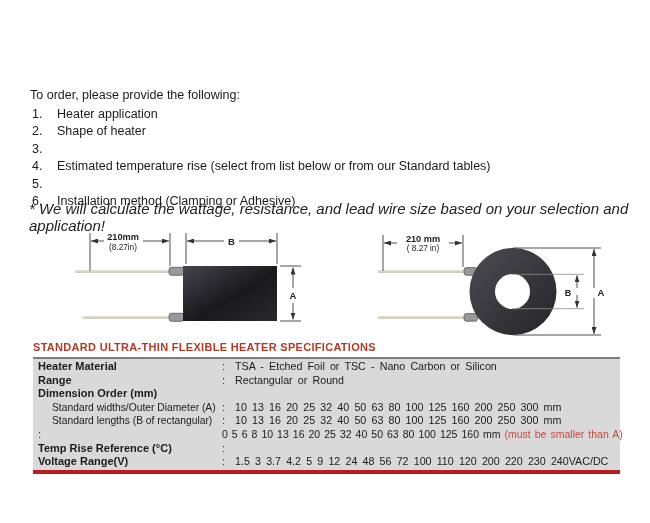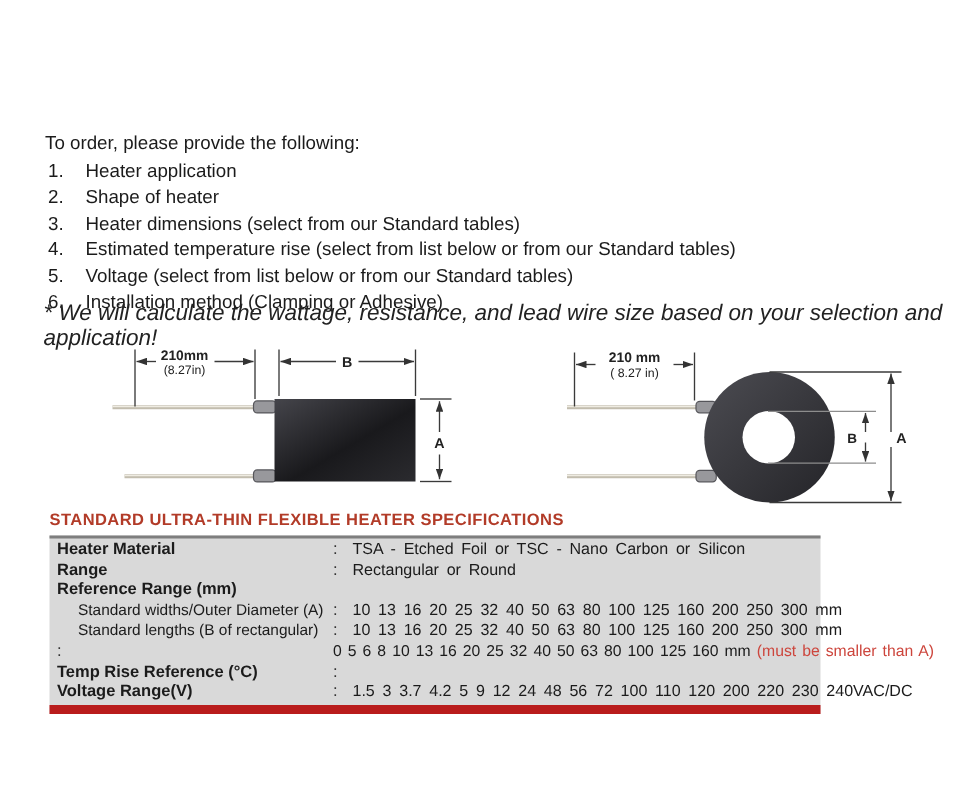--- a/index.html
+++ b/index.html
@@ -22,23 +22,23 @@
   }
   
   .diagram-layer{position:absolute;left:0;top:0;width:650px;height:523px;pointer-events:none;}
   .dimtext{fill:#222;font-family:"Liberation Sans","DejaVu Sans",sans-serif;}
   
   .spec-heading{
     position:absolute;left:33px;top:341px;
     font-size:11px;font-weight:bold;letter-spacing:.3px;color:#b23b28;
   }
   .spec-table{
-    position:absolute;left:33px;top:357px;width:514px;
+    position:absolute;left:33px;top:357px;width:587px;
     background:#d9d9d9;
-    border-top:2px solid #7e7e7e;border-bottom:6px solid #b91c1c;
+    border-top:2px solid #7e7e7e;border-bottom:4px solid #b91c1c;
     padding:1px 0;
   }
   .spec-row{
     display:grid;grid-template-columns:184px 13px 1fr;
     padding-left:5px;height:13.6px;line-height:13.6px;
     font-size:11px;align-items:baseline;
   }
   .cell-label{font-weight:bold;white-space:nowrap;}
   .spec-row.sub .cell-label{font-weight:normal;font-size:10.3px;padding-left:14px;}
   .cell-colon{color:#333;}
@@ -151,29 +151,27 @@
     <div class="order-item">
       <span class="order-num">1.</span>
       <span>Heater application</span>
     </div>
     <div class="order-item">
       <span class="order-num">2.</span>
       <span>Shape of heater</span>
     </div>
     <div class="order-item">
       <span class="order-num">3.</span>
-      <span>Heater dimensions (select from our Standard tables)</span>
     </div>
     <div class="order-item">
       <span class="order-num">4.</span>
       <span>Estimated temperature rise (select from list below or from our Standard tables)</span>
     </div>
     <div class="order-item">
       <span class="order-num">5.</span>
-      <span>Voltage (select from list below or from our Standard tables)</span>
     </div>
     <div class="order-item">
       <span class="order-num">6.</span>
       <span>Installation method (Clamping or Adhesive)</span>
     </div>
   </div>
 
   <div class="order-note">* We will calculate the wattage, resistance, and lead wire size based on your selection and application!</div>
 
   <div class="spec-heading">STANDARD ULTRA-THIN FLEXIBLE HEATER SPECIFICATIONS</div>
@@ -183,21 +181,21 @@
       <div class="cell-label">Heater Material</div>
       <div class="cell-colon">:</div>
       <div class="cell-value">TSA  - Etched Foil  or  TSC - Nano Carbon  or  Silicon</div>
     </div>
     <div class="spec-row">
       <div class="cell-label">Range</div>
       <div class="cell-colon">:</div>
       <div class="cell-value">Rectangular or Round</div>
     </div>
     <div class="spec-row">
-      <div class="cell-label">Reference Range (mm)</div>
+      <div class="cell-label">Dimension Order (mm)</div>
       <div class="cell-colon"></div>
       <div class="cell-value"></div>
     </div>
     <div class="spec-row sub">
       <div class="cell-label">Standard widths/Outer Diameter (A)</div>
       <div class="cell-colon">:</div>
       <div class="cell-value">10 13 16 20 25 32 40 50 63 80 100 125 160 200 250 300 mm</div>
     </div>
     <div class="spec-row sub">
       <div class="cell-label">Standard lengths (B of rectangular)</div>

